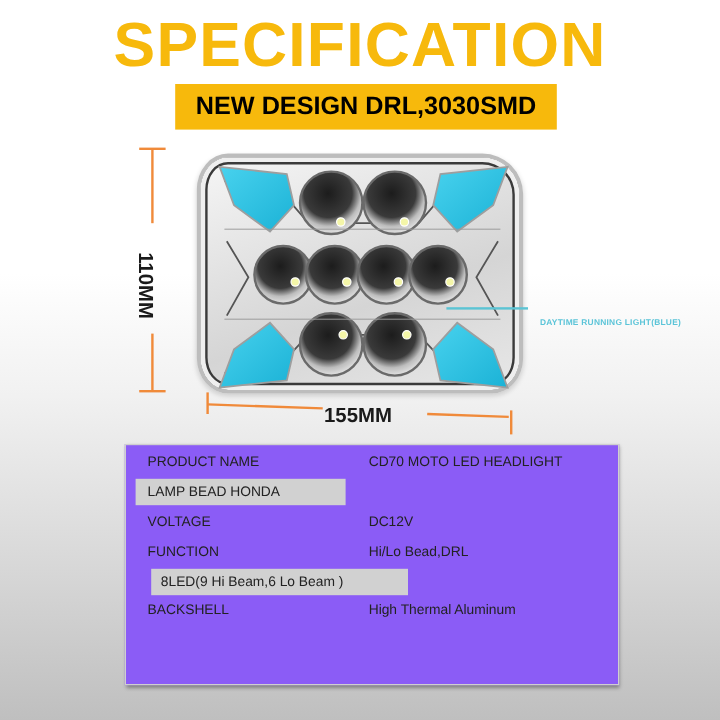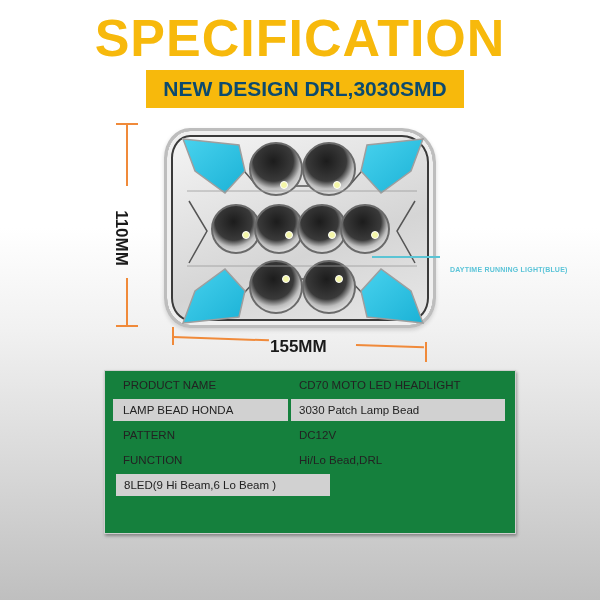--- a/index.html
+++ b/index.html
@@ -9,50 +9,50 @@
     font-family: "Liberation Sans", sans-serif;
     background: linear-gradient(to bottom, #ffffff 0%, #ffffff 38%, #f1f1f1 55%, #d6d6d6 80%, #bfbfbf 100%);
   }
   .title {
     position: absolute; left: 0; top: 8px; width: 600px;
     text-align: center; font-weight: bold; font-size: 52px; letter-spacing: 1px;
     color: #f7b90c;
   }
   .banner {
     position: absolute; left: 146px; top: 70px; width: 318px; height: 38px;
-    background: #f7b90c; color: #0c4a6e; font-weight: bold; font-size: 21px;
+    background: #f7b90c; color: #000000; font-weight: bold; font-size: 21px;
     display: flex; align-items: center; justify-content: center;
   }
   
   .dim { position: absolute; background: #f08a3a; }
   .dim-label { position: absolute; font-weight: bold; color: #1a1a1a; font-size: 17px; }
   .v-label { left: 110px; top: 228px; transform-origin: center; transform: rotate(90deg); width: 70px; text-align: center; margin-left: -24px; }
   .h-label { left: 270px; top: 337px; }
   
   .lamp {
     position: absolute; left: 164px; top: 128px; width: 272px; height: 200px;
     border-radius: 26px 34px 26px 26px / 30px 34px 30px 30px;
     background: linear-gradient(160deg, #f6f6f6, #d5d5d5 60%, #e8e8e8);
     border: 3px solid #bdbdbd;
     box-shadow: inset 0 0 0 4px #efefef, inset 0 0 0 6px #3a3a3a, 0 2px 4px rgba(0,0,0,0.15);
   }
   .lamp svg { position: absolute; left: 0; top: 0; }
   .drl-line { position: absolute; left: 372px; top: 256px; width: 68px; height: 2px; background: #5bc4d4; }
   .drl-label { position: absolute; left: 450px; top: 266px; font-size: 7px; font-weight: bold; color: #5bc4d8; letter-spacing: 0.2px; }
   
   .spec {
-    position: absolute; left: 104px; top: 370px; width: 412px; height: 164px;
-    background: #15803d; border: 1px solid #cfcfcf;
+    position: absolute; left: 104px; top: 370px; width: 412px; height: 201px;
+    background: #8b5cf6; border: 1px solid #cfcfcf;
     box-shadow: 1px 2px 3px rgba(0,0,0,0.35);
     padding: 2px 4px 0 8px;
   }
   .row { display: flex; height: 24.8px; align-items: center; }
   .row .k, .row .v { height: 22px; display: flex; align-items: center; font-size: 11.5px; color: #222; }
   .row .k { width: 175px; padding-left: 10px; }
-  .row .v { width: 214px; padding-left: 8px; margin-left: 3px; }
+  .row .v { width: 214px; padding-left: 8px; margin-left: 13px; }
   .row.shade .k, .row.shade .v { background: #d1d1d1; }
 </style>
 </head>
 <body>
 
 <div class="title">SPECIFICATION</div>
 <div class="banner">NEW DESIGN DRL,3030SMD</div>
 
 <div>
   <div class="dim" style="left:116px;top:123px;width:22px;height:2px;"></div>
@@ -131,26 +131,29 @@
 <div class="drl-line"></div>
 <div class="drl-label">DAYTIME RUNNING LIGHT(BLUE)</div>
 
 <div class="spec">
   <div class="row">
     <div class="k">PRODUCT NAME</div>
     <div class="v">CD70 MOTO LED HEADLIGHT</div>
   </div>
   <div class="row shade">
     <div class="k">LAMP BEAD HONDA</div>
-    <div class="v">3030 Patch Lamp Bead</div>
   </div>
   <div class="row">
-    <div class="k">PATTERN</div>
+    <div class="k">VOLTAGE</div>
     <div class="v">DC12V</div>
   </div>
   <div class="row">
     <div class="k">FUNCTION</div>
     <div class="v">Hi/Lo Bead,DRL</div>
   </div>
   <div class="row shade">
     <div class="v">8LED(9 Hi Beam,6 Lo Beam )</div>
   </div>
+  <div class="row">
+    <div class="k">BACKSHELL</div>
+    <div class="v">High Thermal Aluminum</div>
+  </div>
 </div>
 
 </body></html>

